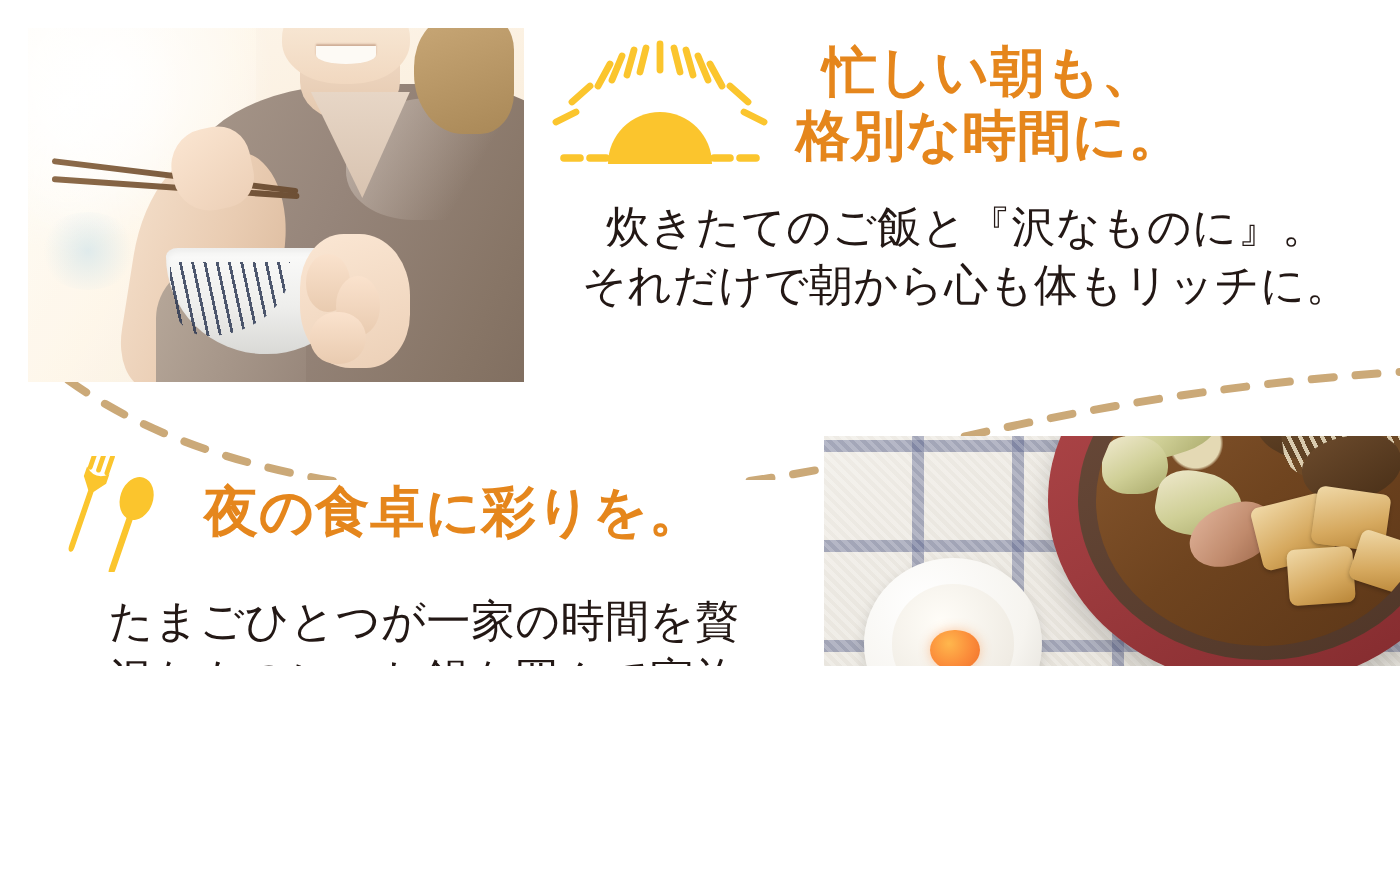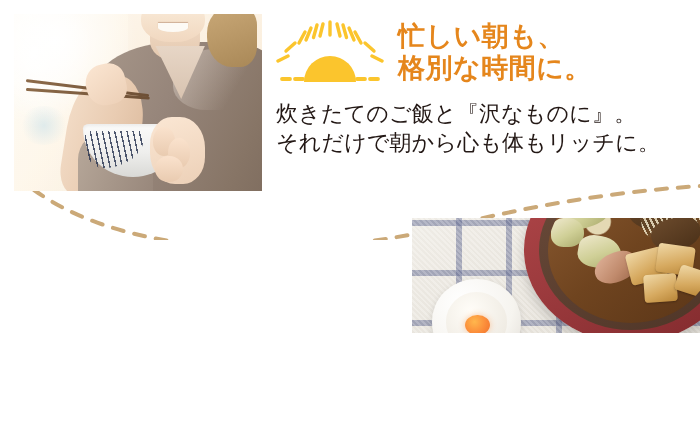--- a/index.html
+++ b/index.html
@@ -11,20 +11,21 @@
   body {
     font-family: "Liberation Sans", "DejaVu Sans", sans-serif;
   }
 
   .canvas {
     position: relative;
     width: 700px;
     height: 333px;
     background: #ffffff;
     overflow: hidden;
+    text-align: center;
   }
 
   
   .divider-svg {
     position: absolute;
     left: 0;
     top: 170px;
     width: 700px;
     height: 70px;
     pointer-events: none;
@@ -472,20 +473,44 @@
         </g>
         <path d="M 28 66 A 26 26 0 0 1 80 66 Z" fill="#FBC52D"></path>
       </svg>
       <h2 class="headline morning">忙しい朝も、
 格別な時間に。</h2>
     </div>
     <p class="bodytext">炊きたてのご飯と『沢なものに』。
 それだけで朝から心も体もリッチに。</p>
   </div>
 
+  <div class="block-evening">
+    <div class="head-row evening">
+      <svg class="icon-cutlery" viewBox="0 0 76 58" aria-hidden="true">
+        <g fill="#FBC52D" transform="rotate(19 38 29)">
+
+          <g transform="translate(22,2)">
+            <rect x="-1.2" y="-2" width="2.4" height="11" rx="1.2"></rect>
+            <rect x="3.2" y="-2" width="2.4" height="11" rx="1.2"></rect>
+            <rect x="7.6" y="-2" width="2.4" height="11" rx="1.2"></rect>
+            <path d="M -1.6 8 Q 4.2 13.5 10.2 8 L 10.2 13 Q 7 17 5.6 19 L 5.6 48 Q 5.6 51 4.2 51 Q 2.8 51 2.8 48 L 2.8 19 Q 1.4 17 -1.6 13 Z"></path>
+          </g>
+
+          <g transform="translate(46,8)">
+            <ellipse cx="3" cy="9" rx="8.2" ry="11"></ellipse>
+            <path d="M 1.4 19 L 4.6 19 L 4.6 46 Q 4.6 49.5 3 49.5 Q 1.4 49.5 1.4 46 Z"></path>
+          </g>
+        </g>
+      </svg>
+      <h2 class="headline evening">夜の食卓に彩りを。</h2>
+    </div>
+    <p class="bodytext">たまごひとつが一家の時間を贅
+沢なものに。お鍋を囲んで家族
+団らんのひと時を。</p>
+  </div>
 
   <div class="photo photo-dinner">
     <div class="pd-cloth"></div>
     <div class="pd-cloth-tex"></div>
 
     <div class="pd-pot">
       <div class="pd-pot-rim"></div>
       <div class="pd-pot-food">
         <div class="pd-cabbage c1"></div>
         <div class="pd-cabbage c3"></div>

